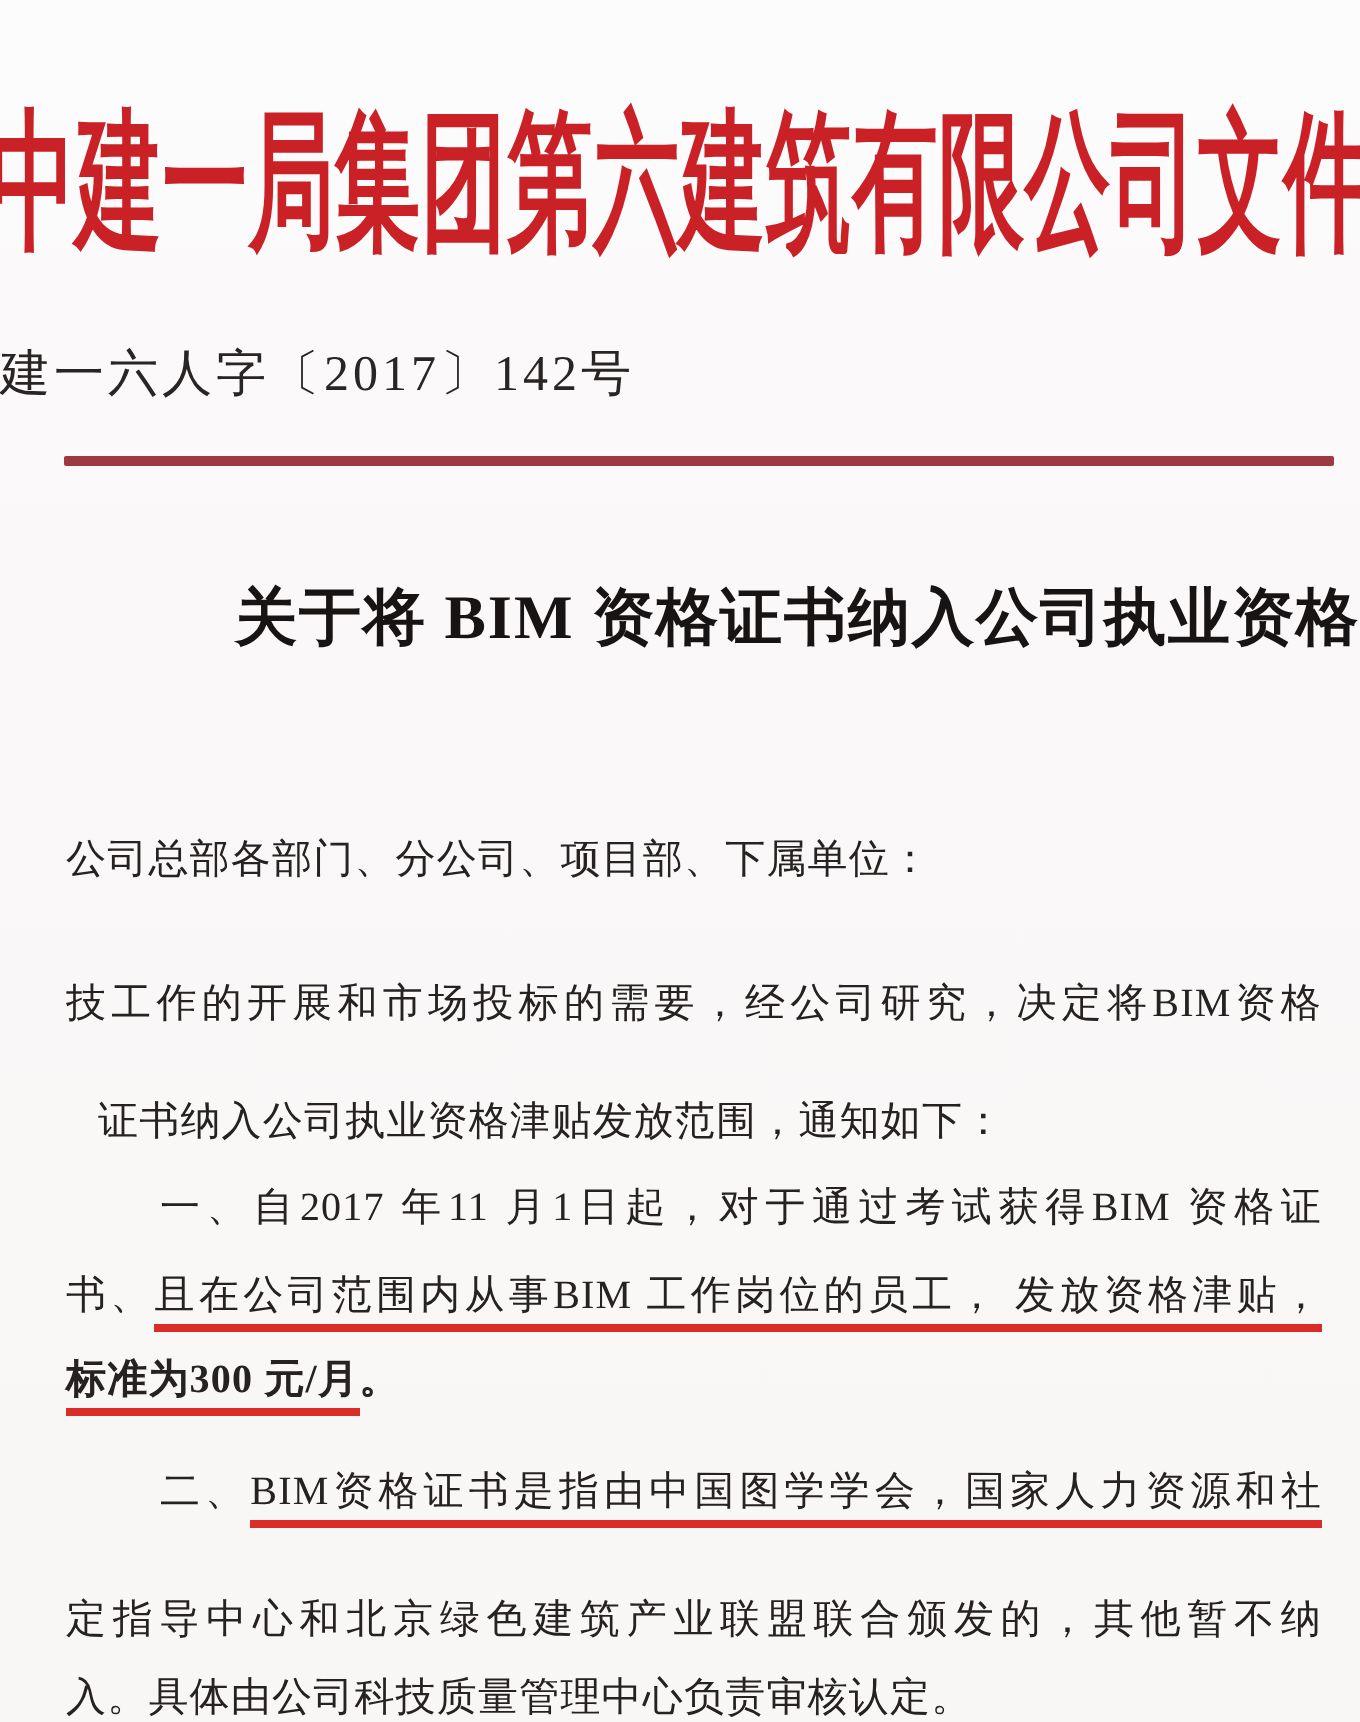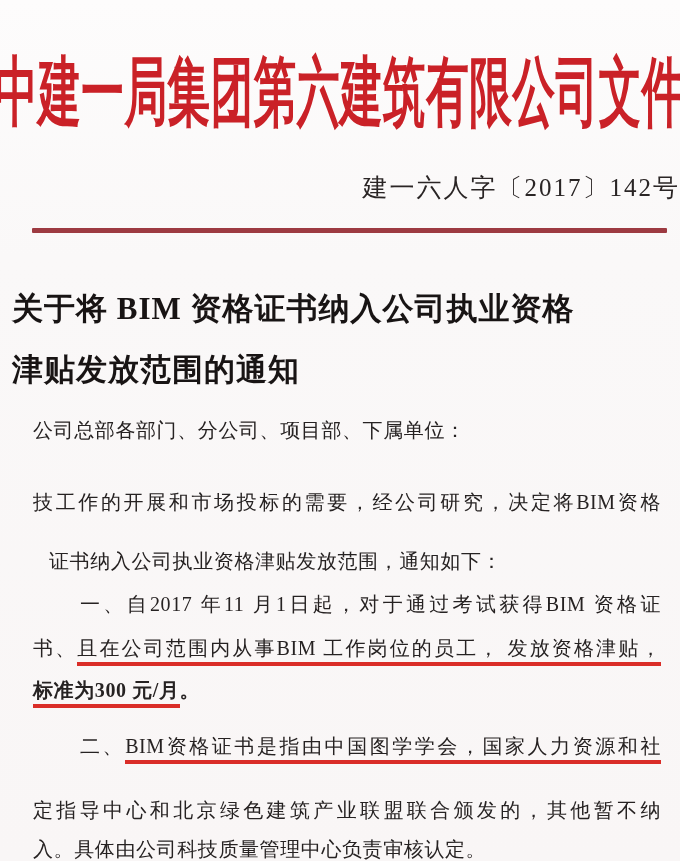--- a/index.html
+++ b/index.html
@@ -18,32 +18,32 @@
   }
   .org-title span{
     font-size:76px;line-height:100px;font-weight:700;
     color:#ca2127;white-space:nowrap;
     transform:scaleX(0.56);transform-origin:center;
     letter-spacing:1px;
   }
   
   .doc-number{
     position:absolute;top:170px;left:0;right:0;
-    text-align:right;font-size:25px;line-height:36px;
+    text-align:left;font-size:25px;line-height:36px;
     color:#2a2525;letter-spacing:2px;
   }
   
   .red-divider{
     position:absolute;top:228px;left:32px;width:635px;height:5px;
     background:#9d3a41;border-radius:1px;
   }
   
   .doc-title{
-    position:absolute;top:278px;left:12px;right:0;
-    text-align:left;font-weight:700;color:#181414;
+    position:absolute;top:278px;left:0;right:0;
+    text-align:right;font-weight:700;color:#181414;
     font-size:31px;line-height:61px;letter-spacing:1px;
   }
   
   .bline{
     position:absolute;left:33px;right:19px;
     font-size:20px;line-height:42px;
     letter-spacing:0.6px;
     text-align:justify;text-align-last:justify;
     color:#262222;
   }
@@ -66,21 +66,20 @@
   <div class="org-title">
     <span>中建一局集团第六建筑有限公司文件</span>
   </div>
 
   <div class="doc-number">建一六人字〔2017〕142号</div>
 
   <div class="red-divider"></div>
 
   <div class="doc-title">
     <div>关于将 BIM 资格证书纳入公司执业资格</div>
-    <div>津贴发放范围的通知</div>
   </div>
 
   <div class="bline short" style="top:409px;">公司总部各部门、分公司、项目部、下属单位：</div>
 
   <div class="bline" style="top:481px;">技工作的开展和市场投标的需要，经公司研究，决定将BIM资格</div>
   <div class="bline short" style="top:540px;margin-left:16px;">证书纳入公司执业资格津贴发放范围，通知如下：</div>
 
   <div class="bline indent" style="top:583px;">一、自2017 年11 月1日起，对于通过考试获得BIM 资格证</div>
   <div class="bline" style="top:627px;"><span>书、</span><span class="u">且在公司范围内从事BIM 工作岗位的员工， 发放资格津贴，</span></div>
   <div class="bline short" style="top:669px;font-weight:bold;"><span class="u">标准为300 元/月</span><span>。</span></div>

